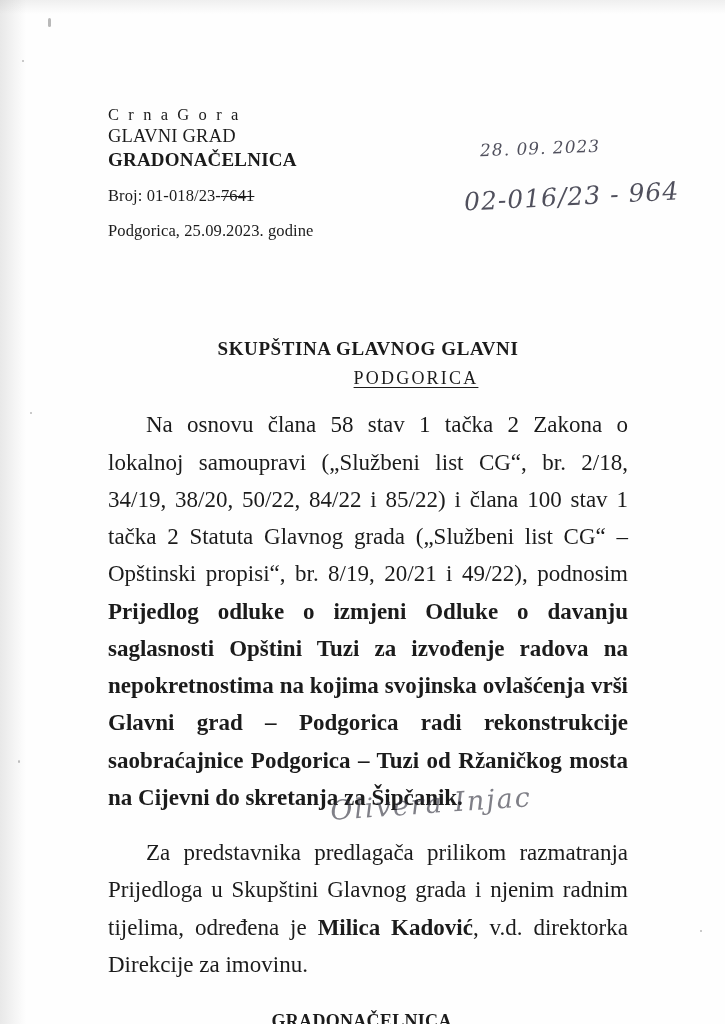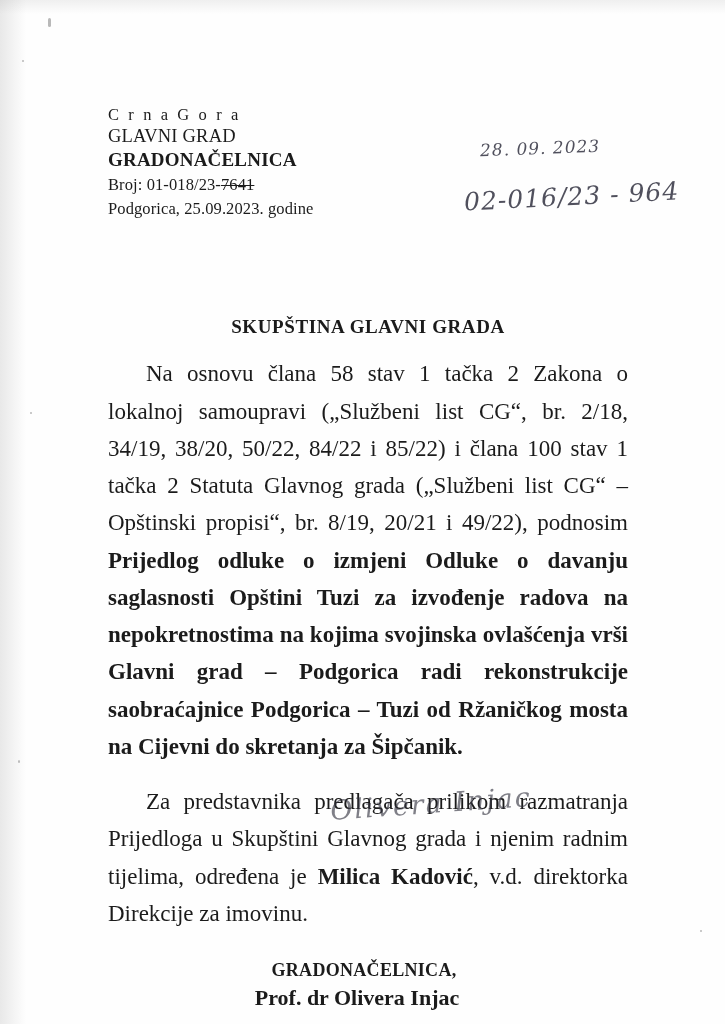--- a/index.html
+++ b/index.html
@@ -66,20 +66,21 @@
     font-size: 19px;
     font-weight: bold;
     line-height: 1.28;
     letter-spacing: 0.2px;
     margin-top: 1px;
   }
   .lh-line {
     font-size: 16.5px;
     line-height: 1.45;
     letter-spacing: 0.1px;
+    margin-top: 11px;
   }
   .lh-number-struck {
     text-decoration: line-through;
     text-decoration-thickness: 1px;
   }
 
   
   .handwrite {
     position: absolute;
     color: #2b2b3a;
@@ -189,21 +190,22 @@
       <div class="lh-country">C r n a   G o r a</div>
       <div class="lh-city">GLAVNI GRAD</div>
       <div class="lh-office">GRADONAČELNICA</div>
       <div class="lh-line">
         <span>Broj: 01-018/23-</span><span class="lh-number-struck">7641</span>
       </div>
       <div class="lh-line">Podgorica, 25.09.2023. godine</div>
     </div>
 
     <div class="addressee">
-      <div class="addressee-line1">SKUPŠTINA GLAVNI GRADA</div>
+      <div class="addressee-line1">SKUPŠTINA GLAVNOG GLAVNI</div>
+      <div class="addressee-line2">PODGORICA</div>
     </div>
 
     <div class="body-block">
       <p>
         <span>Na osnovu člana 58 stav 1 tačka 2 Zakona o lokalnoj samoupravi („Službeni list CG“, br. 2/18, 34/19, 38/20, 50/22, 84/22 i 85/22) i člana 100 stav 1 tačka 2 Statuta  Glavnog grada („Službeni list CG“ – Opštinski propisi“, br. 8/19, 20/21 i 49/22),  podnosim </span><b>Prijedlog odluke o izmjeni Odluke o davanju saglasnosti Opštini Tuzi za izvođenje radova na nepokretnostima na kojima svojinska ovlašćenja vrši Glavni grad – Podgorica radi rekonstrukcije saobraćajnice Podgorica – Tuzi od Ržaničkog mosta na Cijevni do skretanja za Šipčanik.</b>
       </p>
       <p>
         <span>Za predstavnika predlagača prilikom razmatranja Prijedloga u Skupštini Glavnog grada i njenim radnim tijelima, određena je </span><b>Milica Kadović</b><span>, v.d. direktorka Direkcije za imovinu.</span>
       </p>
     </div>

